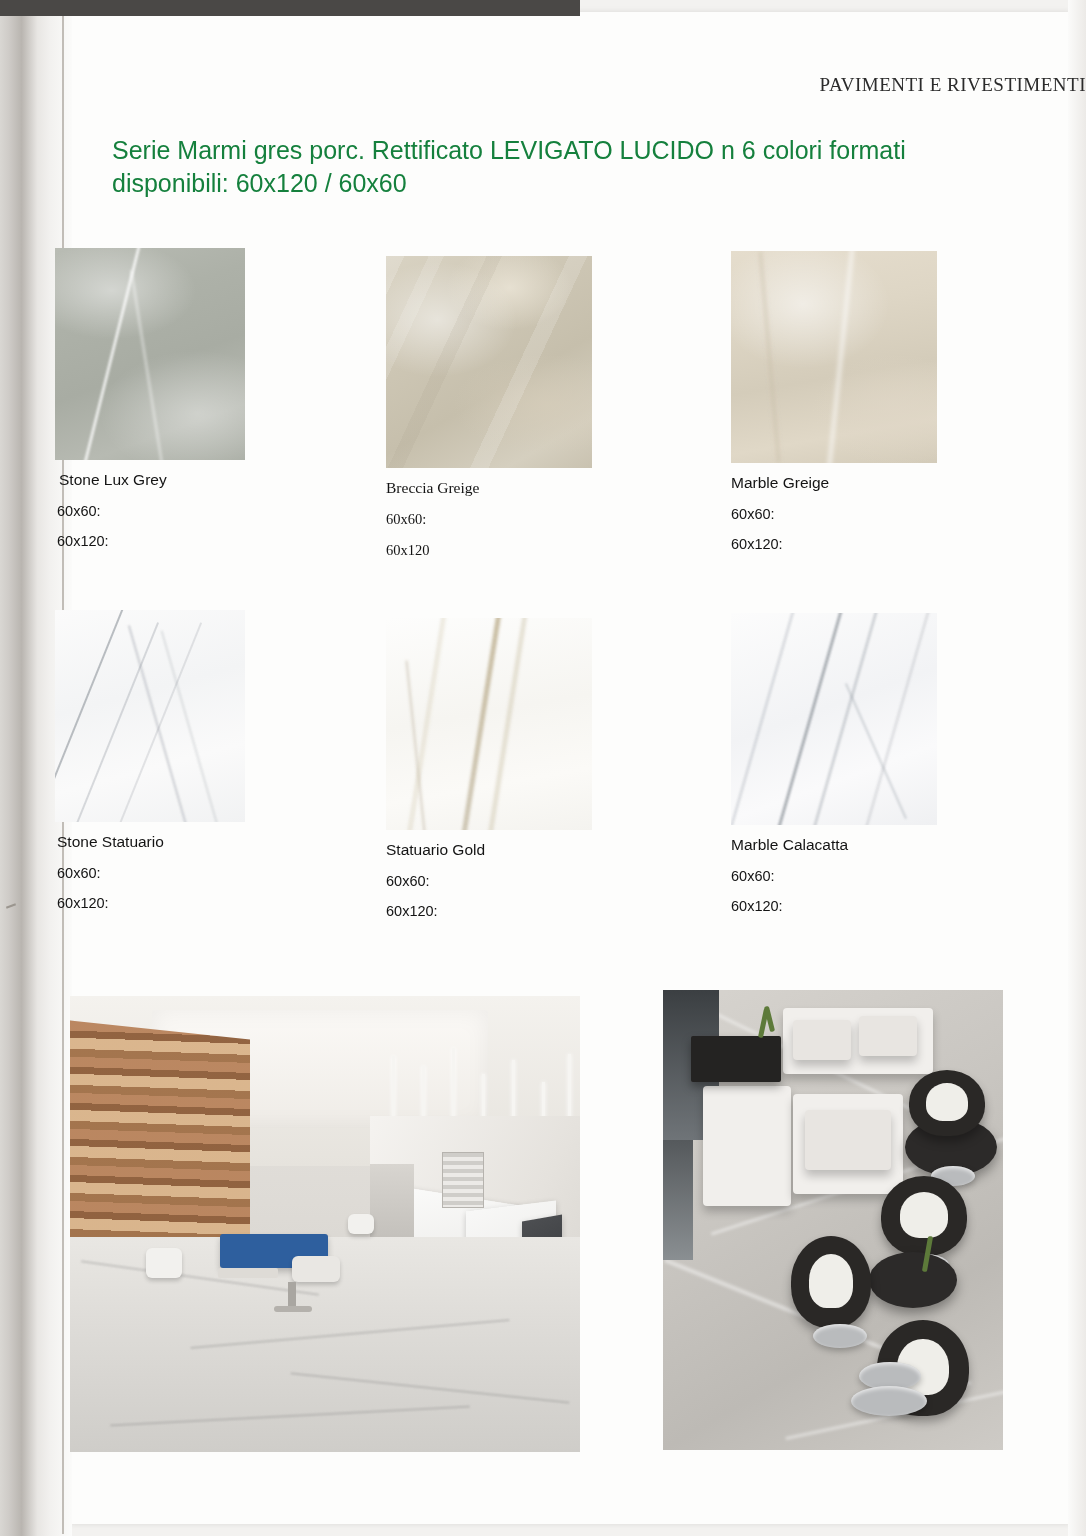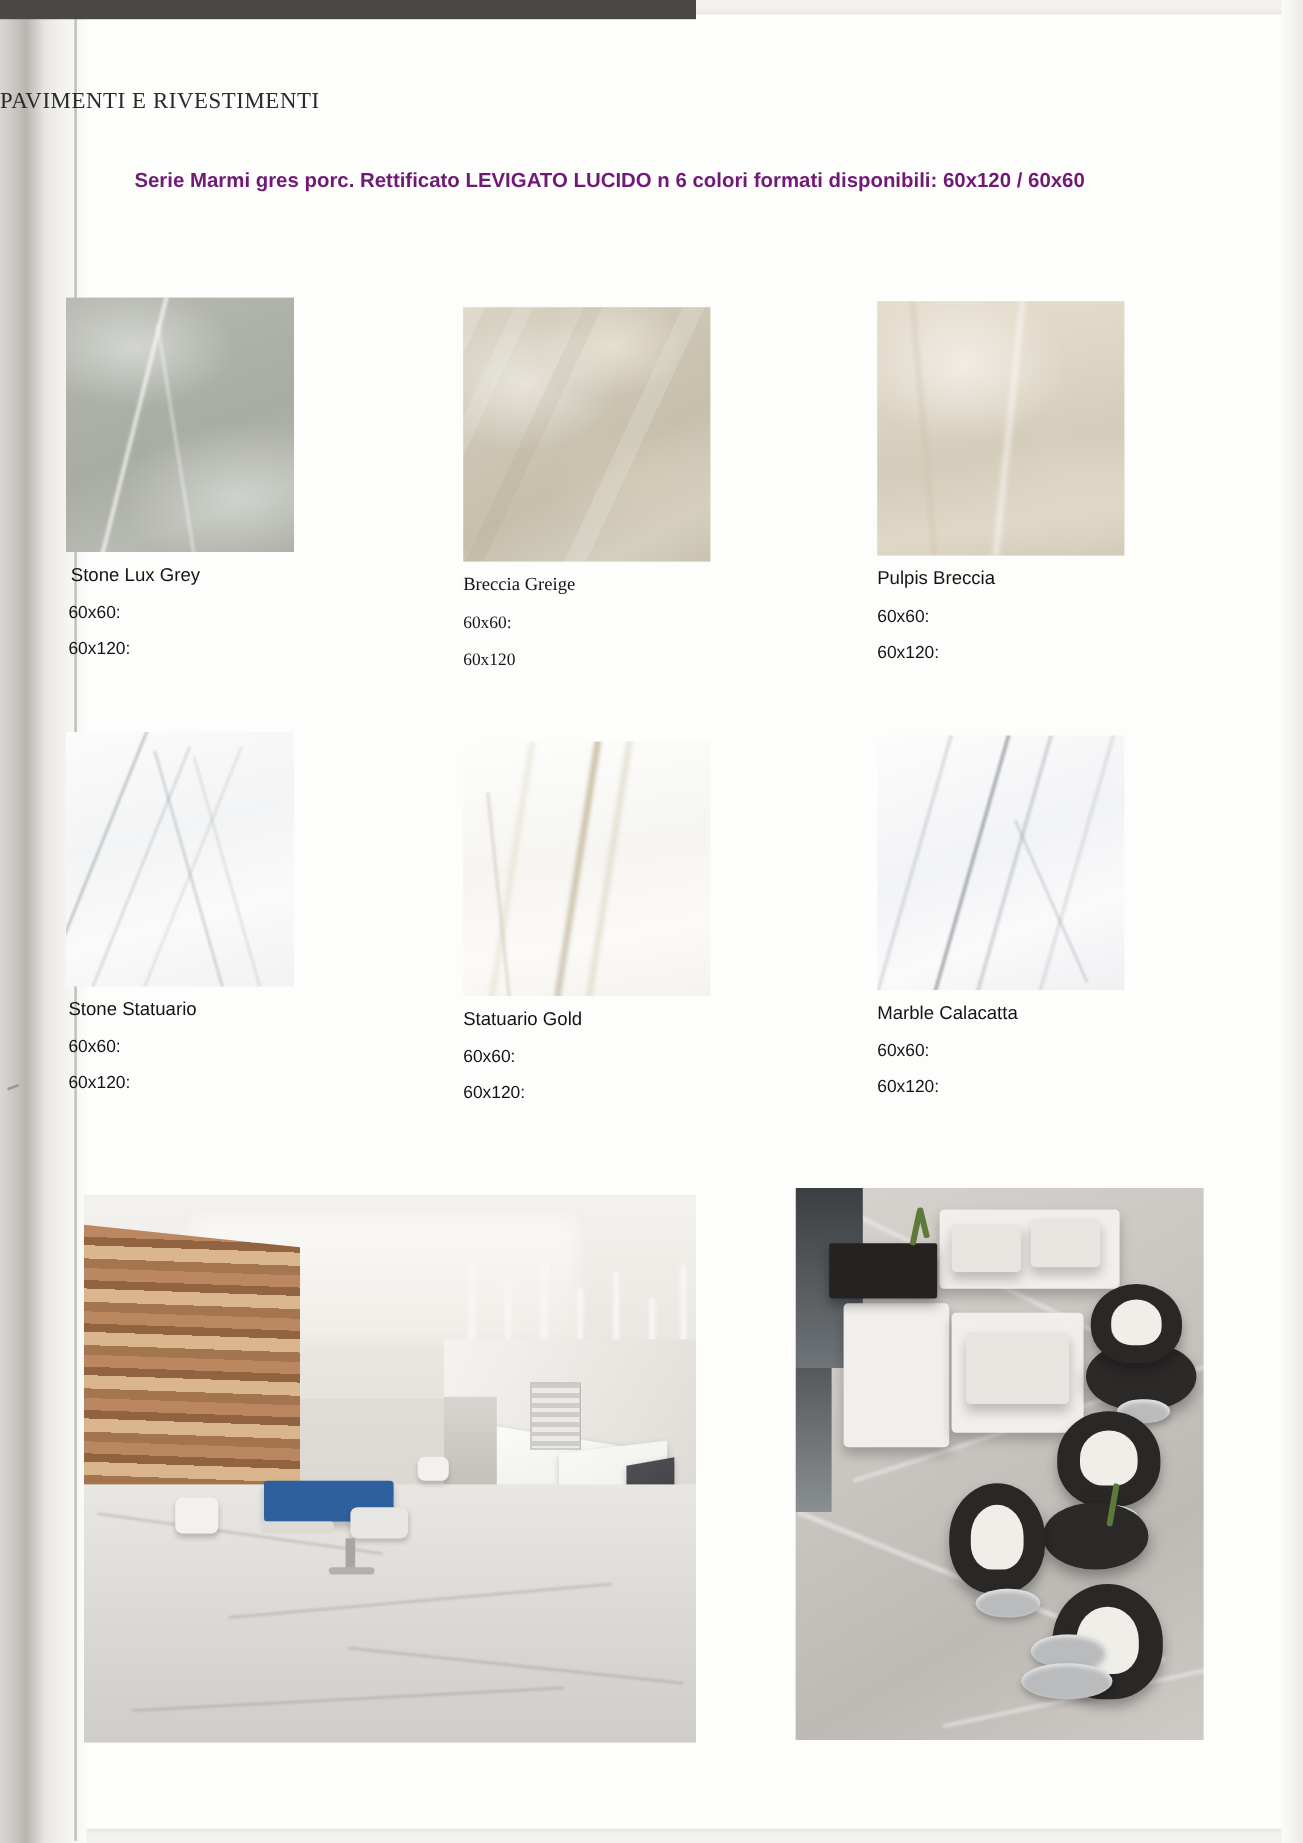--- a/index.html
+++ b/index.html
@@ -63,35 +63,35 @@
     width: 10px; height: 2px;
     background: #9b968f;
     transform: rotate(-20deg);
   }
 
   
   .doc-header {
     position: absolute;
     left: 0; top: 74px;
     width: 1086px;
-    text-align: left;
+    text-align: right;
     font-family: "Liberation Serif", serif;
     font-size: 19px;
     letter-spacing: .5px;
     color: #2b2b2b;
   }
 
   .doc-title {
     position: absolute;
     left: 112px; top: 134px;
     width: 860px;
-    font-size: 17px;
-    font-weight: bold;
+    font-size: 25px;
+    font-weight: normal;
     line-height: 33px;
-    color: #701a75;
+    color: #15803d;
   }
 
   
   .grid {
     position: absolute;
     left: 0; top: 248px;
     width: 1086px;
   }
   .row { position: relative; }
   .cell { position: absolute; }
@@ -393,21 +393,21 @@
 
     <div class="cell" style="left:386px; top:8px;font-family:Liberation Serif, serif;">
       <div class="swatch tex-breccia"></div>
       <div class="swatch-label">Breccia    Greige</div>
       <div class="size-line">60x60:</div>
       <div class="size-line">60x120</div>
     </div>
 
     <div class="cell" style="left:731px; top:3px;">
       <div class="swatch tex-pulpis"></div>
-      <div class="swatch-label">Pulpis       Breccia</div>
+      <div class="swatch-label">Marble       Greige</div>
       <div class="size-line">60x60:</div>
       <div class="size-line">60x120:</div>
     </div>
   </div>
 
   <div class="row" style="position:absolute; left:0; top:362px;">
 
     <div class="cell" style="left:55px; top:0;">
       <div class="swatch wide tex-statuario"></div>
       <div class="swatch-label" style="margin-left:2px;">Stone Statuario</div>

